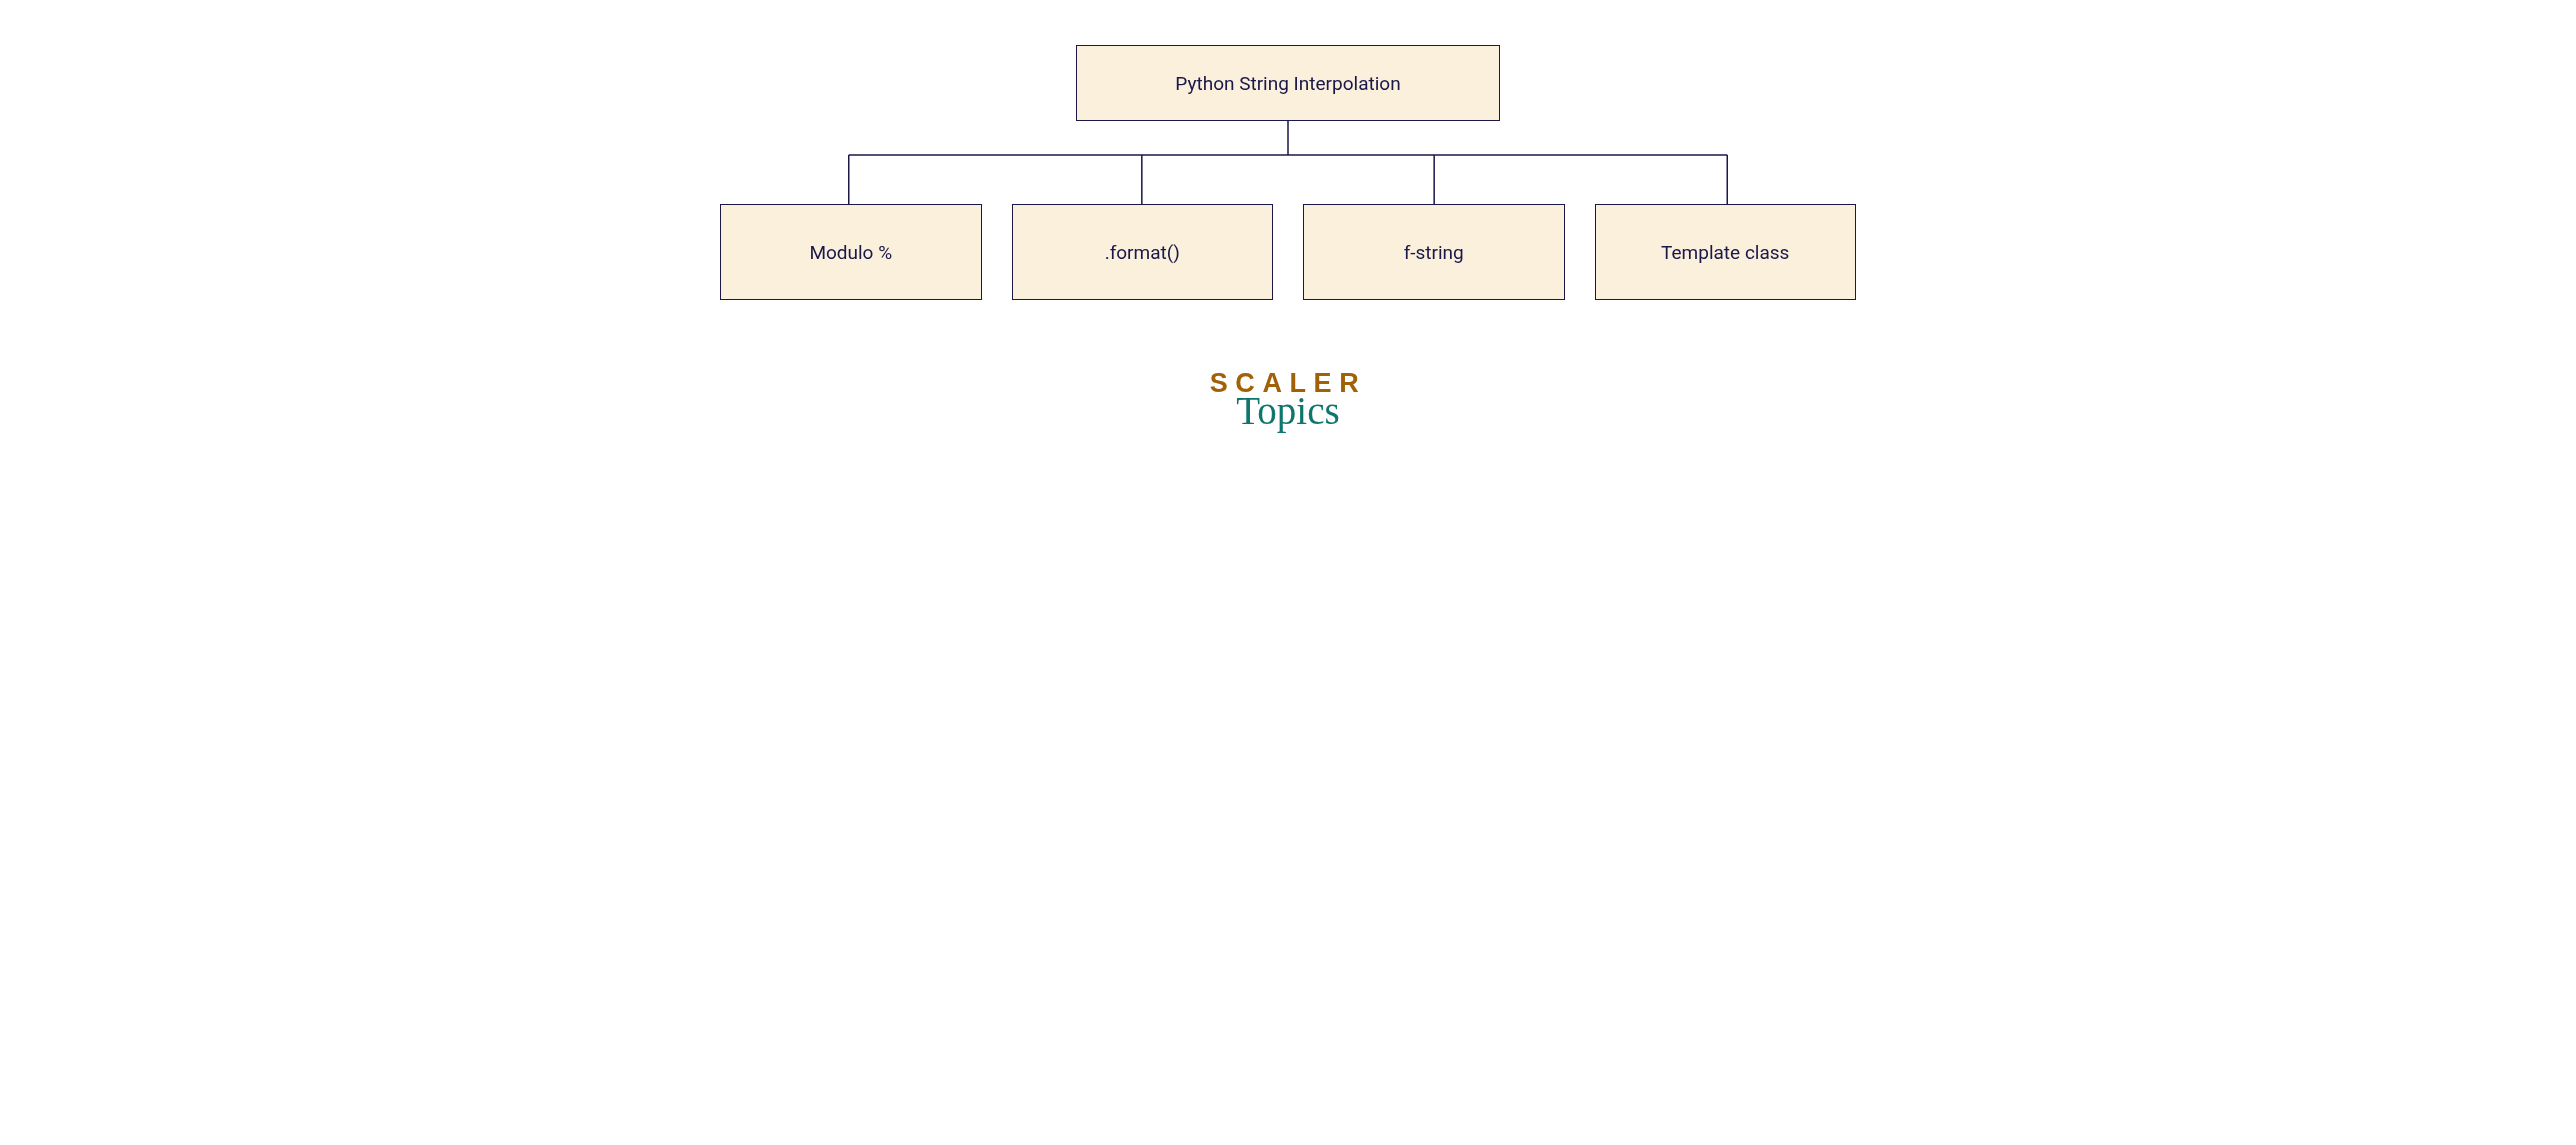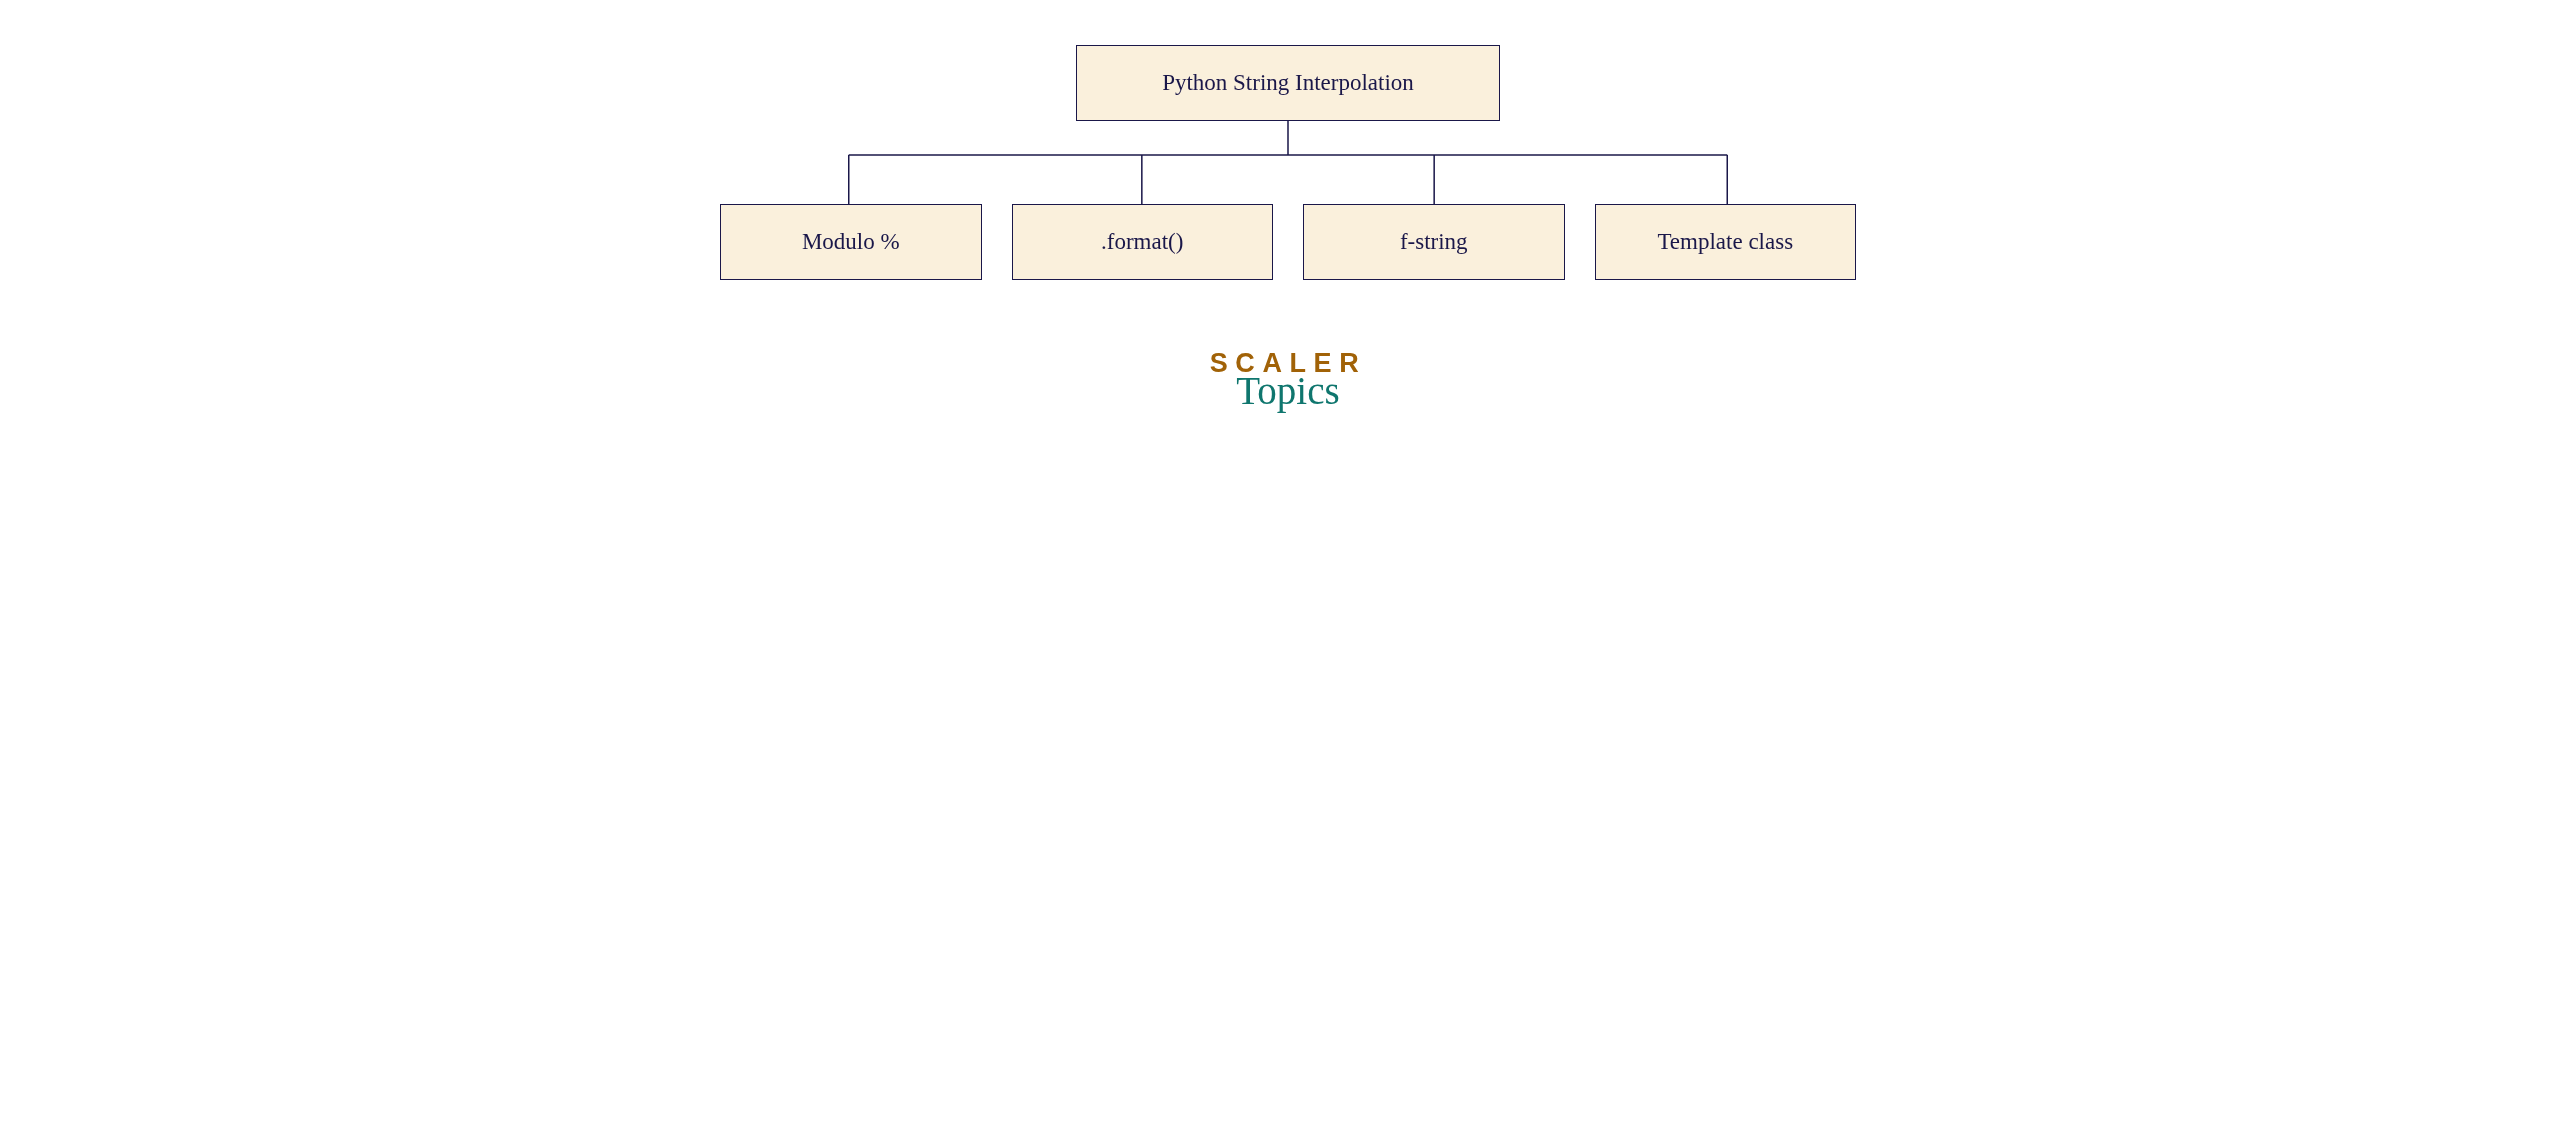--- a/index.html
+++ b/index.html
@@ -18,41 +18,40 @@
     width: 1136px;
     max-width: 100%;
     display: flex;
     flex-direction: column;
     align-items: center;
   }
   .node {
     border: 1.5px solid #1a1749;
     background: #faf0dc;
     color: #1a1749;
-    font-size: 23px;
+    font-size: 19px;
     font-weight: 400;
     display: flex;
     align-items: center;
     justify-content: center;
     text-align: center;
-    font-family: Liberation Serif, serif;
   }
   .root-node {
     width: 424px;
     height: 76px;
   }
   .children-row {
     width: 100%;
     display: flex;
     justify-content: space-between;
     gap: 30px;
   }
   .child-node {
     flex: 1 1 0;
-    height: 76px;
+    height: 96px;
     text-align: right;
   }
   .connector-area {
     position: relative;
     width: 100%;
     height: 83px;
   }
   .connector-area svg {
     position: absolute;
     inset: 0;

